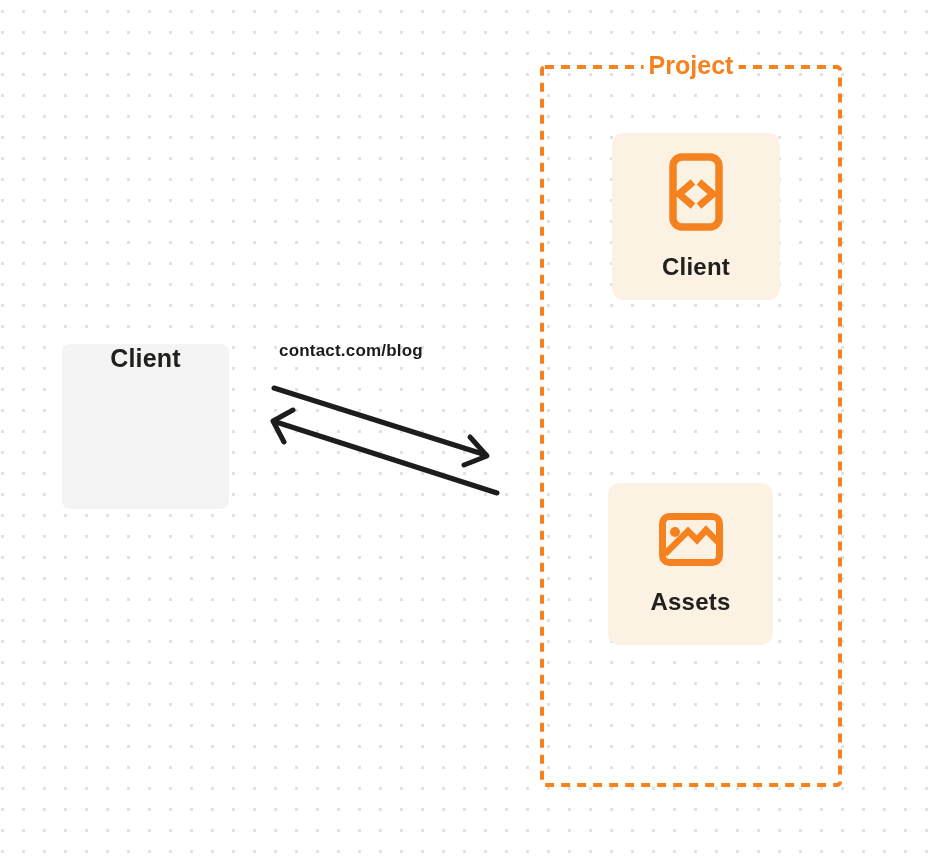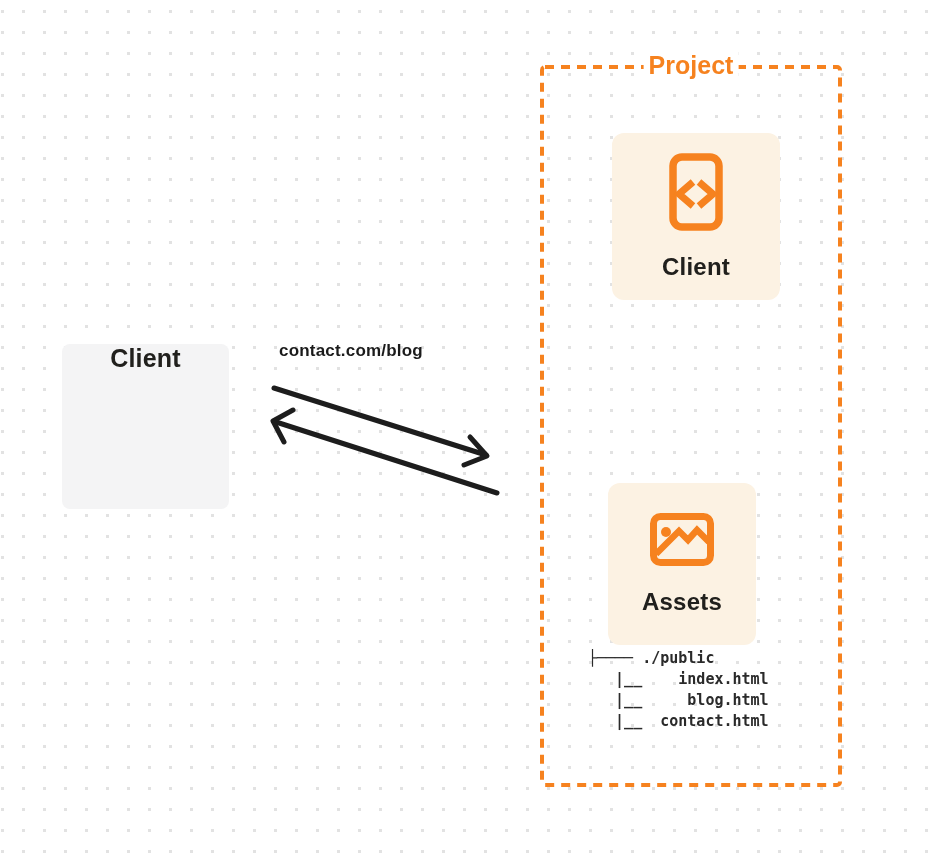--- a/index.html
+++ b/index.html
@@ -52,21 +52,21 @@
   }
 
   
   .card{
     position:absolute;background:var(--card-bg);border-radius:12px;
     display:flex;flex-direction:column;align-items:center;justify-content:center;gap:22px;
   }
   .card .card-icon{color:var(--accent-orange);display:block;}
   .card .card-label{font-size:24px;font-weight:700;color:var(--ink);letter-spacing:.2px;}
   .card.worker{left:72px;top:68px;width:168px;height:167px;}
-  .card.assets{left:68px;top:418px;width:148px;height:162px;}
+  .card.assets{left:68px;top:418px;width:165px;height:162px;}
 
   
   .tree{
     position:absolute;left:48px;top:583px;margin:0;
     font-family:"DejaVu Sans Mono","Liberation Mono",monospace;
     font-size:15px;line-height:21px;font-weight:700;color:#2A2A2A;
     white-space:pre;
   }
 </style>
 </head>
@@ -114,19 +114,15 @@
 
     <div class="card assets">
       <svg class="card-icon" width="64" height="53" viewBox="0 0 64 53">
         <rect x="3.5" y="3.5" width="57" height="46" rx="7" fill="none" stroke="currentColor" stroke-width="7"></rect>
         <circle cx="16" cy="19" r="5" fill="currentColor"></circle>
         <polyline points="6,41 29,18 38,27 47,17 59,29" fill="none" stroke="currentColor" stroke-width="6.5" stroke-linejoin="miter"></polyline>
       </svg>
       <div class="card-label">Assets</div>
     </div>
 
-    <pre class="tree">├──── ./public
-   |__    index.html
-   |__     blog.html
-   |__  contact.html</pre>
   </div>
 
 </div>
 
 </body></html>

